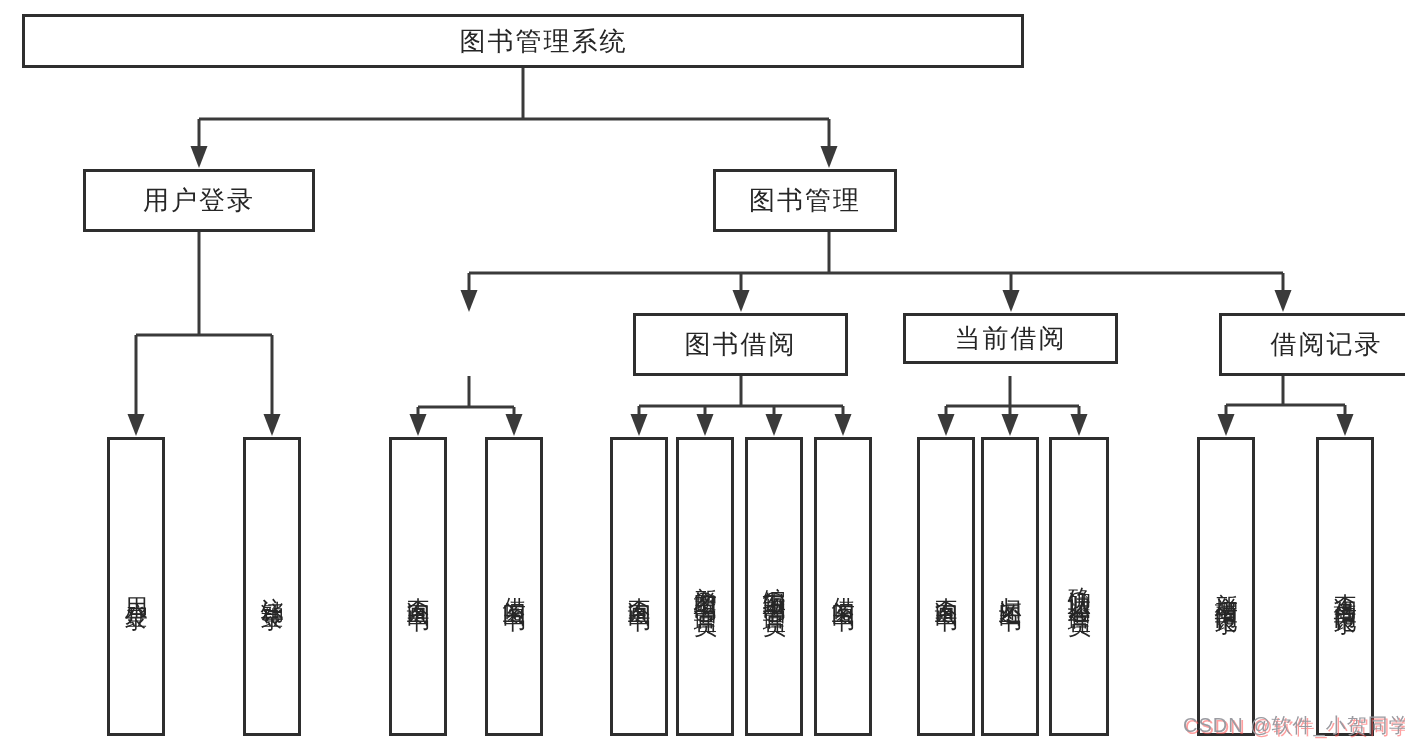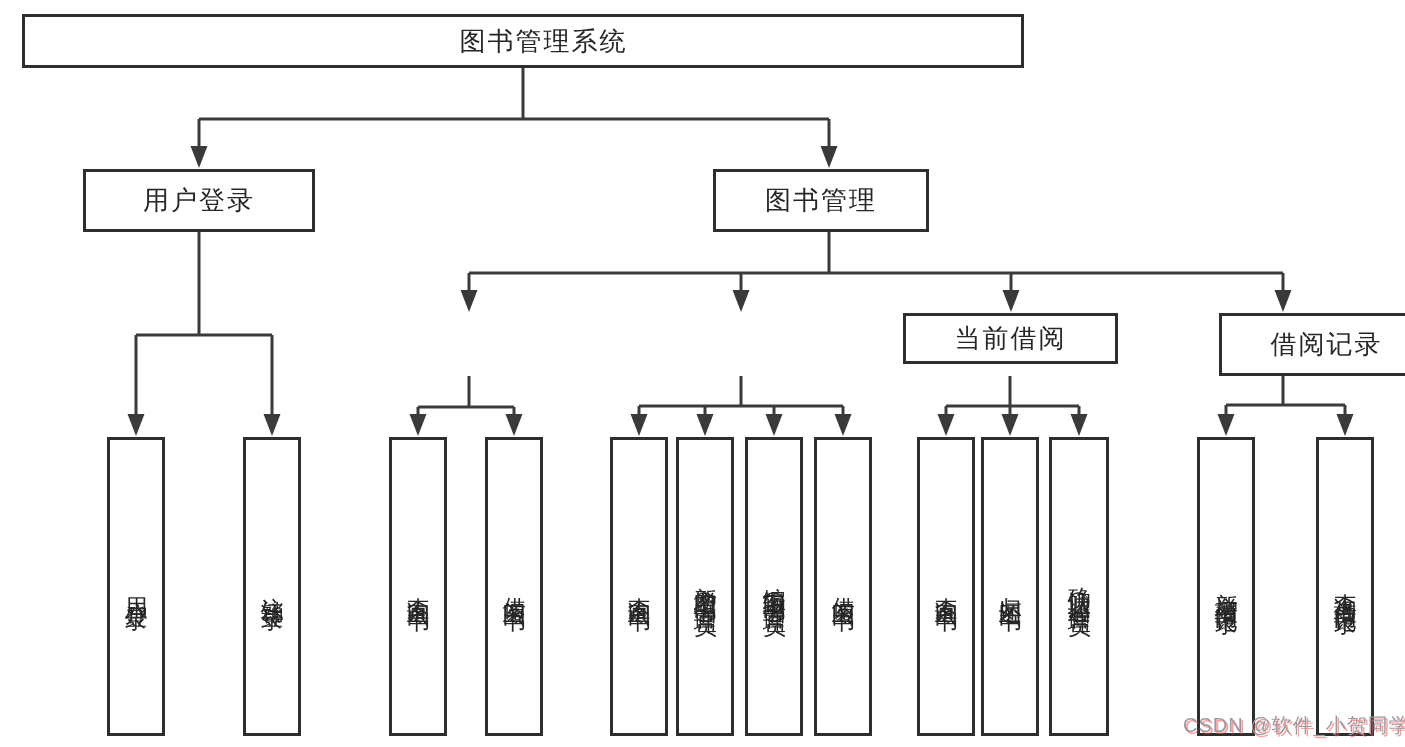--- a/index.html
+++ b/index.html
@@ -114,24 +114,27 @@
       <polygon points="1336.5,414 1353.5,414 1345,436" fill="#3a3a3a"></polygon>
     </svg>
 
   <div class="node h-node" style="left:22px; top:14px; width:1002px; height:54px;padding-left:41px;">
     <span>图书管理系统</span>
   </div>
 
   <div class="node h-node" style="left:83px; top:169px; width:232px; height:63px;">
     <span>用户登录</span>
   </div>
-  <div class="node h-node" style="left:713px; top:169px; width:216px; height:63px;">
+  <div class="node h-node" style="left:713px; top:169px; width:184px; height:63px;">
     <span>图书管理</span>
   </div>
 
+  <div class="node h-node" style="left:633px; top:313px; width:215px; height:63px;">
+    <span>图书借阅</span>
+  </div>
   <div class="node h-node" style="left:903px; top:313px; width:215px; height:51px;">
     <span>当前借阅</span>
   </div>
   <div class="node h-node" style="left:1175px; top:313px; width:215px; height:63px;margin-left:44px;">
     <span>借阅记录</span>
   </div>
 
   <div class="node leaf" style="left:107px;">
     <span class="v-text">用户登录</span>
   </div>

